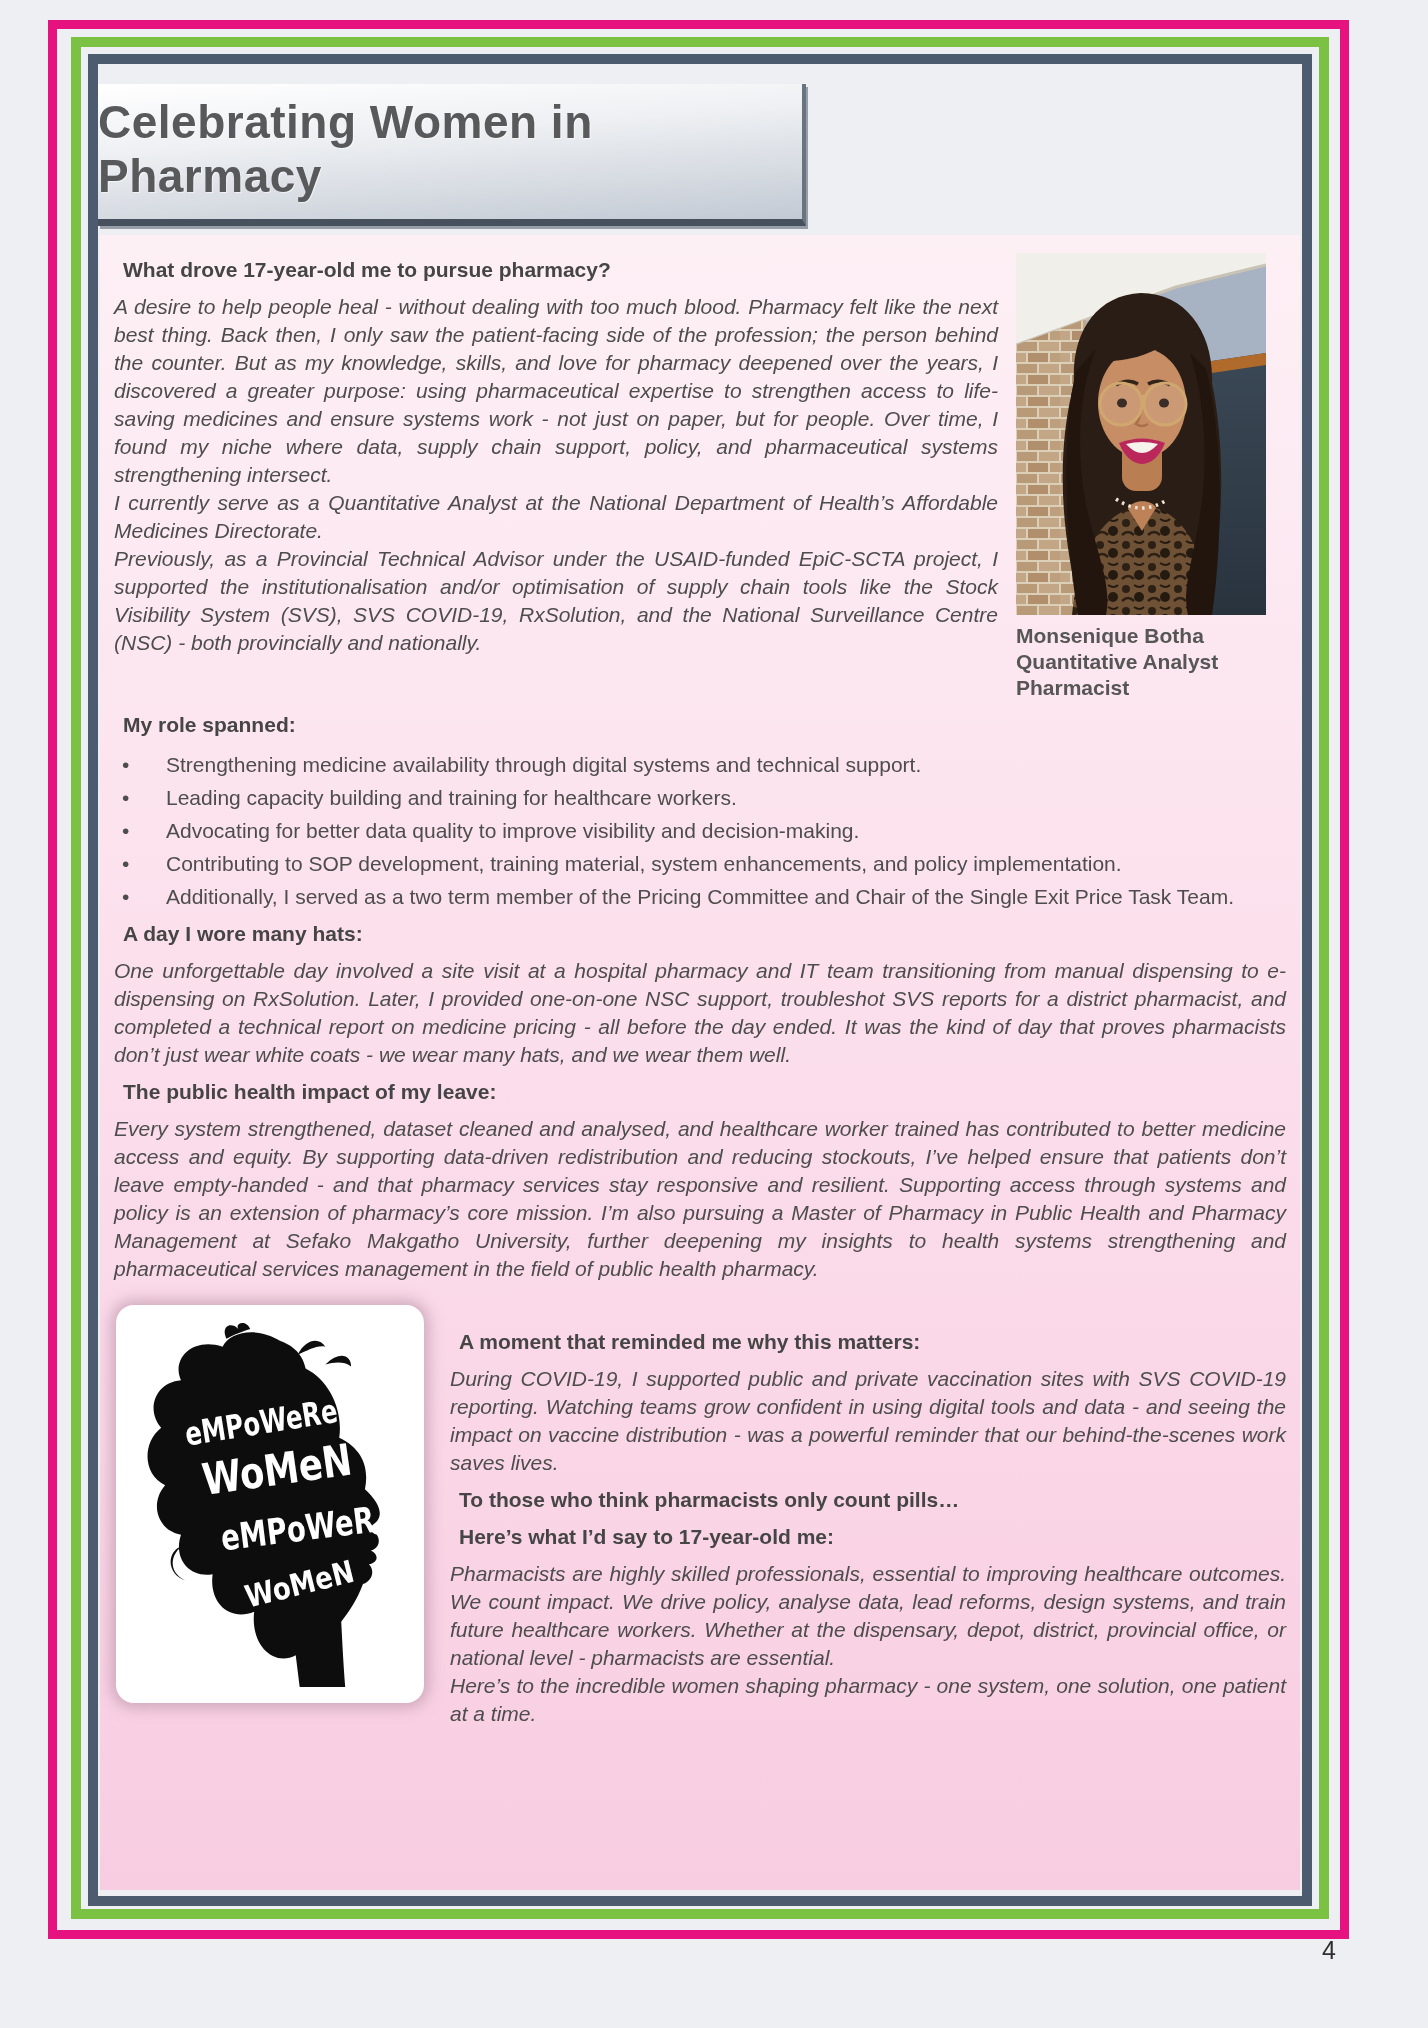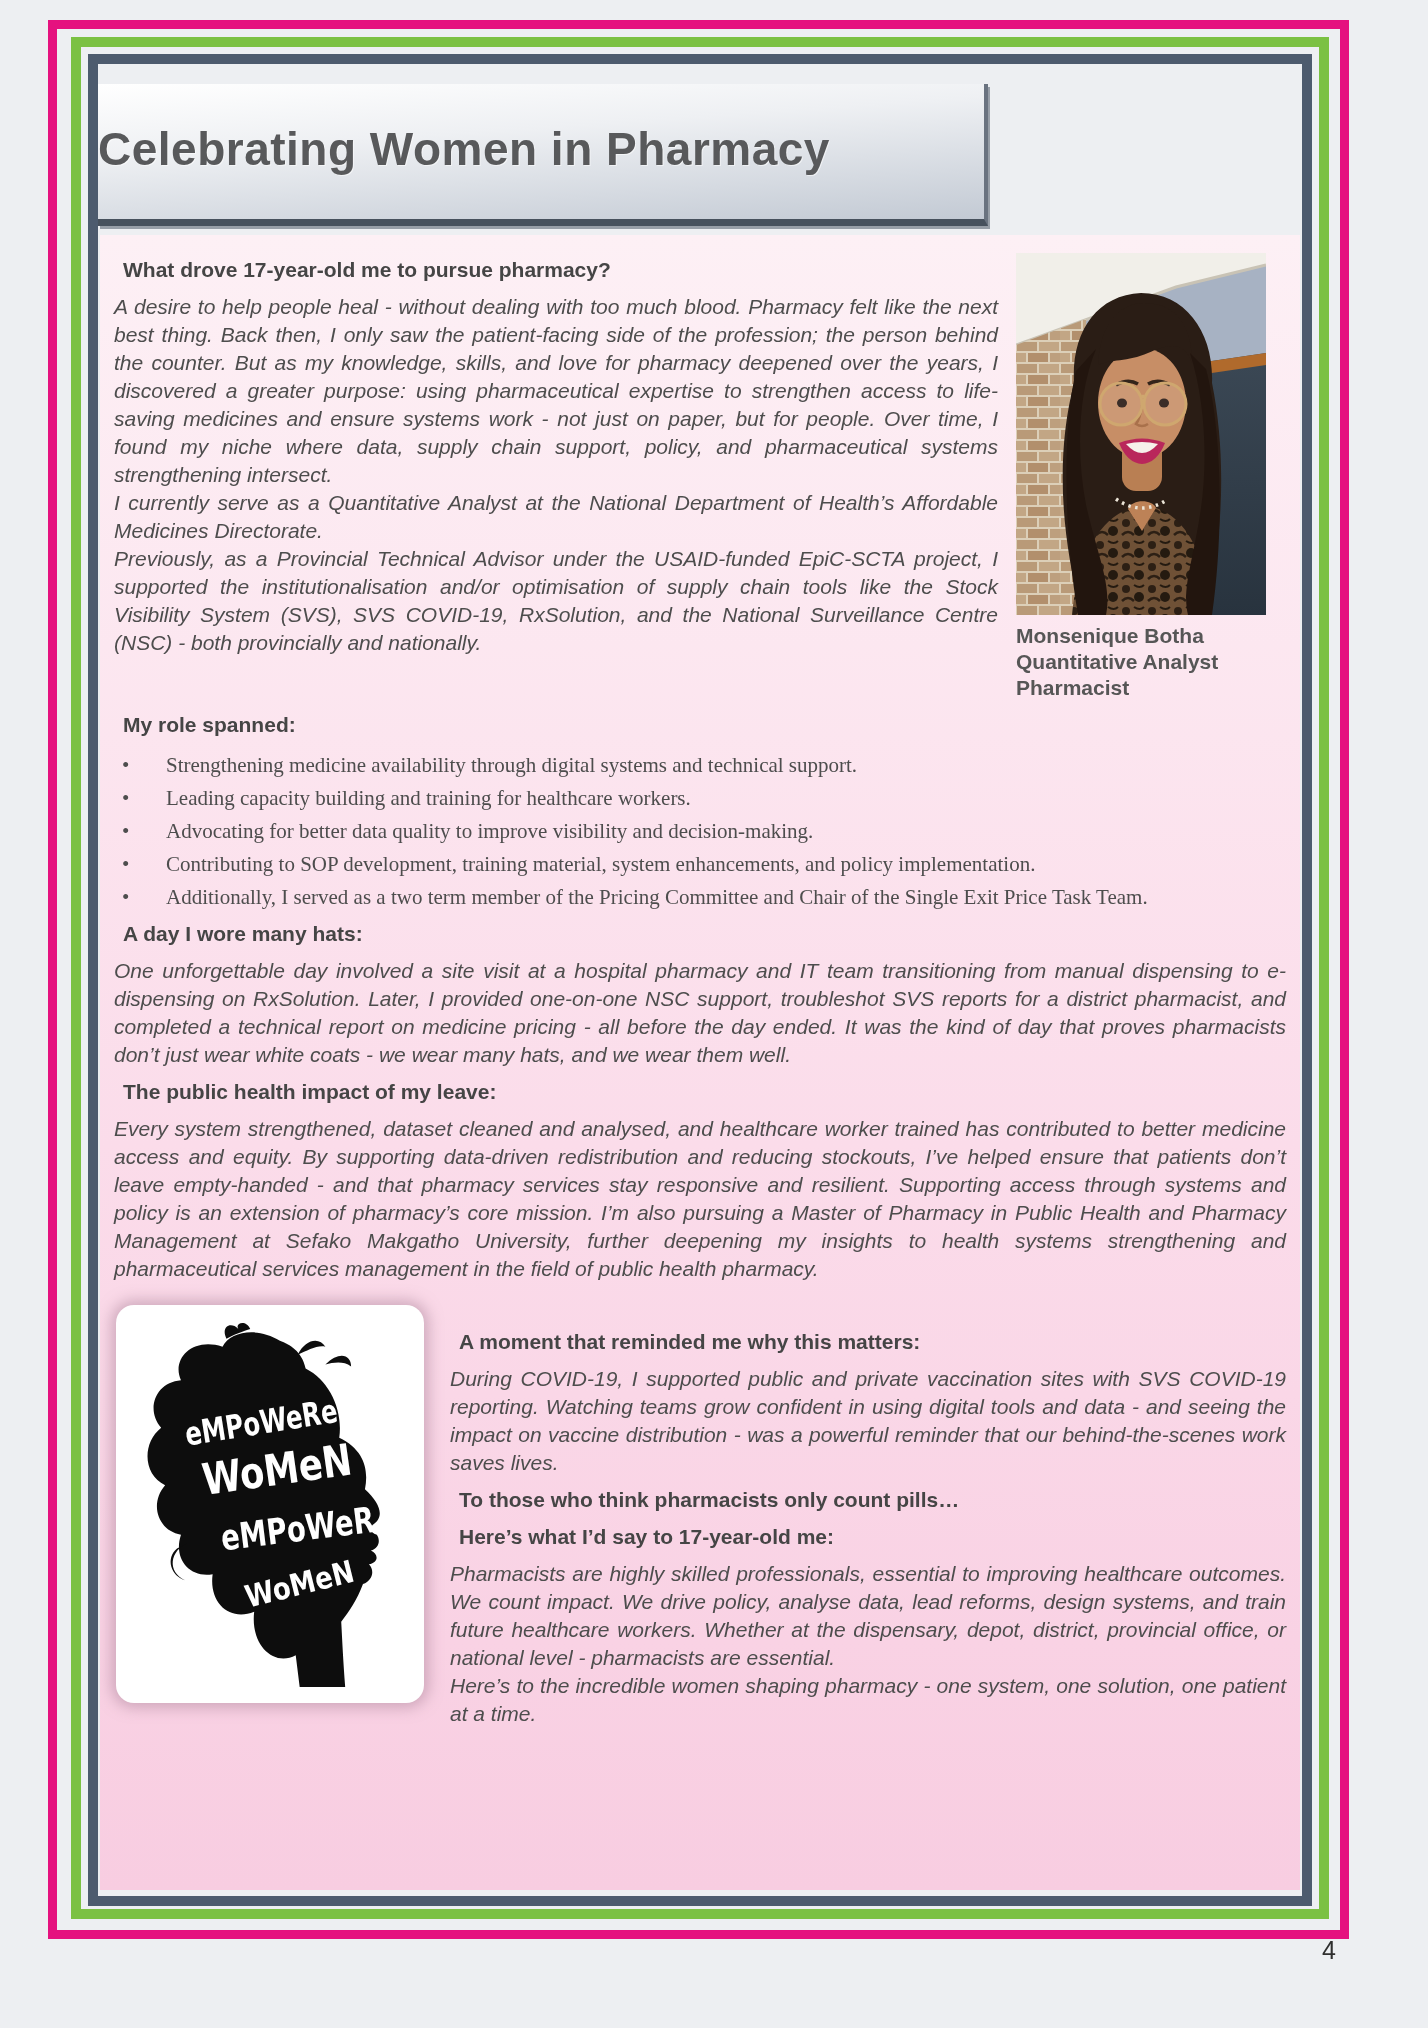--- a/index.html
+++ b/index.html
@@ -8,21 +8,21 @@
     background:#edeff2;
     font-family:"Liberation Sans","DejaVu Sans",sans-serif;
     -webkit-font-smoothing:antialiased;
   }
   .frame{position:absolute;box-sizing:border-box;background:transparent;}
   .frame-pink{left:48px;top:20px;width:1301px;height:1919px;border:9px solid #e5127f;}
   .frame-green{left:71px;top:37px;width:1258px;height:1882px;border:10px solid #7bc143;}
   .frame-gray{left:88px;top:54px;width:1224px;height:1852px;border:10px solid #4d5b6e;}
 
   .banner{
-    position:absolute;left:98px;top:84px;width:890px;height:142px;box-sizing:border-box;
+    position:absolute;left:98px;top:84px;width:708px;height:142px;box-sizing:border-box;
     background:linear-gradient(176deg,#ffffff 0%,#eef0f3 38%,#c3cad4 100%);
     border-bottom:7px solid #47515d;border-right:4px solid #6a7380;
     box-shadow:2px 3px 0 #979ea7;
     display:flex;align-items:center;justify-content:flex-start;
   }
   .banner h1{
     margin:0;padding-bottom:6px;font-size:46px;font-weight:bold;color:#58595b;
     letter-spacing:0.5px;text-shadow:1px 1px 0 rgba(255,255,255,.55);
   }
 
@@ -34,21 +34,21 @@
   }
   .content h2{margin:9px;font-size:21px;line-height:28px;font-weight:bold;color:#454545;text-align:left;}
   .content p{margin:0;font-style:italic;}
   .gap{margin-top:24px;}
   .clear{clear:both;}
 
   .photo-float{float:right;width:250px;margin:6px 20px 10px 18px;}
   .photo-float svg{display:block;width:250px;height:362px;}
   .caption{margin-top:8px;font-weight:bold;color:#565656;font-size:21px;line-height:26px;text-align:left;}
 
-  ul.roles{list-style:none;margin:12px 0 0 0;padding:0;font-family:Liberation Serif, serif;}
+  ul.roles{list-style:none;margin:12px 0 0 0;padding:0;}
   ul.roles li{position:relative;padding-left:52px;margin-top:5px;}
   ul.roles li::before{content:"\2022";position:absolute;left:8px;top:0;color:#4d4d4d;}
 
   .bottom-row{display:flex;margin-top:20px;}
   .empower-card{
     flex:none;width:308px;height:398px;margin-left:2px;margin-top:2px;
     background:#ffffff;border-radius:18px;
     box-shadow:0 0 14px 5px rgba(168,128,150,.5);
     display:flex;align-items:center;justify-content:center;
   }

